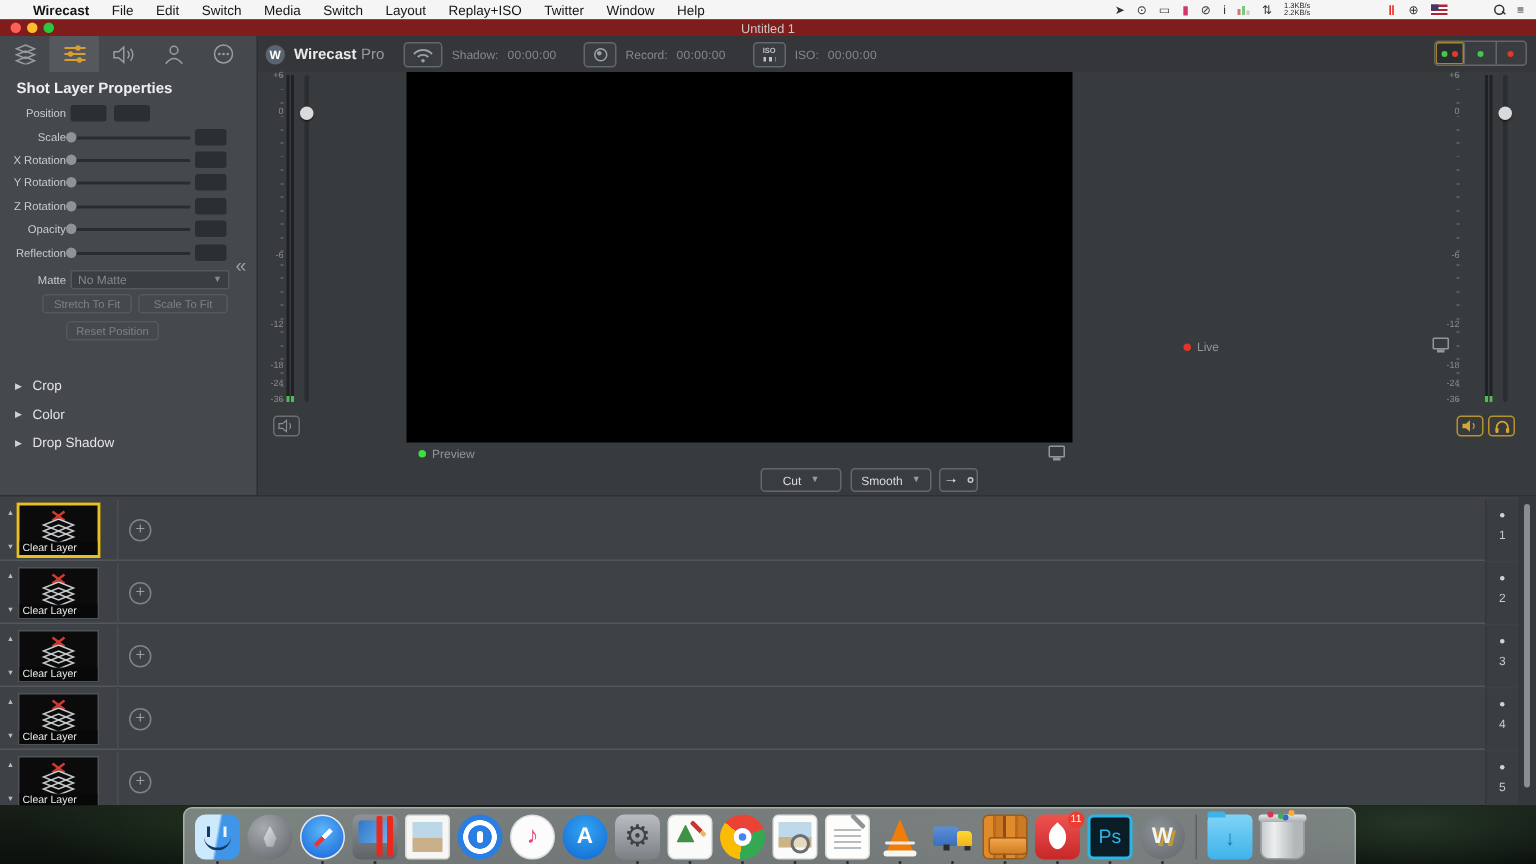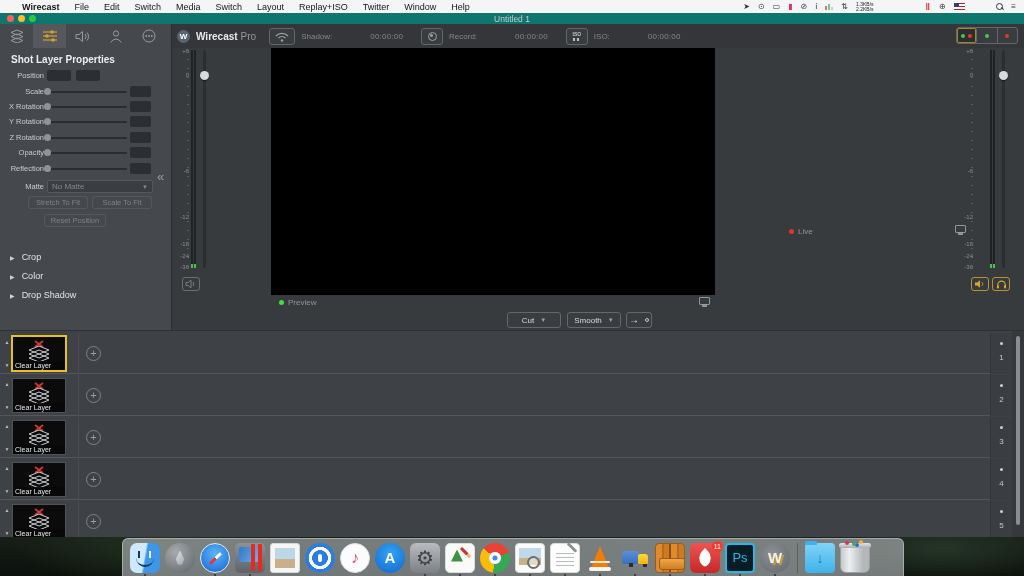--- a/index.html
+++ b/index.html
@@ -23,37 +23,37 @@
   .flag { width:11px; height:7px; background:linear-gradient(#b22234 0 20%,#fff 20% 40%,#b22234 40% 60%,#fff 60% 80%,#b22234 80%); position:relative; }
   .flag::after { content:""; position:absolute; left:0; top:0; width:5px; height:4px; background:#3c3b6e; }
   .mag { width:7px; height:7px; position:relative; }
   .mag::before { content:""; position:absolute; left:0; top:0; width:5px; height:5px; border:1px solid #333; border-radius:50%; }
   .mag::after { content:""; position:absolute; left:5px; top:5px; width:3px; height:1px; background:#333; transform:rotate(45deg); }
   .mini-bars { display:flex; align-items:flex-end; gap:1px; height:7px; }
   .mini-bars i { width:2px; background:#7bc97b; }
   .mini-bars i:nth-child(1){height:4px;background:#c97b7b;} .mini-bars i:nth-child(2){height:6px;} .mini-bars i:nth-child(3){height:3px;background:#cccccc;}
 
   
-  #titlebar { left:0; top:13px; width:1024px; height:11px; background:#0f766e; }
+  #titlebar { left:0; top:13px; width:1024px; height:11px; background:#7f1d1d; }
   .tl { position:absolute; top:2px; width:7px; height:7px; border-radius:50%; }
   .tl.r { left:7px; background:#ff5f57; } .tl.y { left:18px; background:#febc2e; } .tl.g { left:29px; background:#28c840; }
   #win-title { position:absolute; left:0; right:0; top:1px; text-align:center; font-size:8.5px; color:#c9c9c9; }
 
   
   #toolbar { left:0; top:24px; width:1024px; height:24px; background:#332f36; background:#343639; }
   #tabstrip { left:0; top:24px; width:172px; height:24px; background:#45484c; display:flex; }
   .tab { width:33px; height:24px; display:flex; align-items:center; justify-content:center; }
   .tab.sel { background:#55585c; }
   #brandrow { position:absolute; left:172px; top:24px; height:24px; display:flex; align-items:center; gap:6px; color:#85888c; font-size:8px; }
   .logo-circle { width:13px; height:13px; border-radius:50%; background:#5a6470; color:#fff; font-size:8px; font-weight:bold;
                  display:flex; align-items:center; justify-content:center; margin-left:5px; }
   .brand { font-size:10px; font-weight:bold; color:#e9eaeb; }
   .brand-suffix { font-size:10px; color:#97999c; margin-left:-3px; }
   .tb-btn { width:26px; height:17px; border:1px solid #63666a; border-radius:3px; display:flex; align-items:center; justify-content:center; background:#3a3d40; }
-  .tb-time { letter-spacing:.2px;margin-left:32px; }
+  .tb-time { letter-spacing:.2px; }
   .rec-glyph { width:9px; height:9px; border:1.5px solid #9fa2a5; border-radius:50%; position:relative; }
   .rec-glyph::after { content:""; position:absolute; left:1.5px; top:1.5px; width:3px; height:3px; border-radius:50%; background:#9fa2a5; }
   .iso-glyph { font-size:5px; font-weight:bold; color:#c0c3c6; text-align:center; line-height:5px; }
   .iso-glyph i { display:block; height:3px; margin-top:1px; background:repeating-linear-gradient(90deg,#c0c3c6 0 2px,#3a3d40 2px 4px); }
 
   #outbtns { left:956px; top:27px; width:62px; height:17px; border:1px solid #63666a; border-radius:3px; display:flex; background:#3a3d40; }
   #outbtns .ob { flex:1; display:flex; align-items:center; justify-content:center; gap:3px; border-right:1px solid #63666a; }
   #outbtns .ob:last-child { border-right:none; }
   #outbtns .ob.sel { background:#2b2e31; box-shadow:inset 0 0 0 1px #a8842b; border-radius:2px; }
   .dot { width:4px; height:4px; border-radius:50%; }

